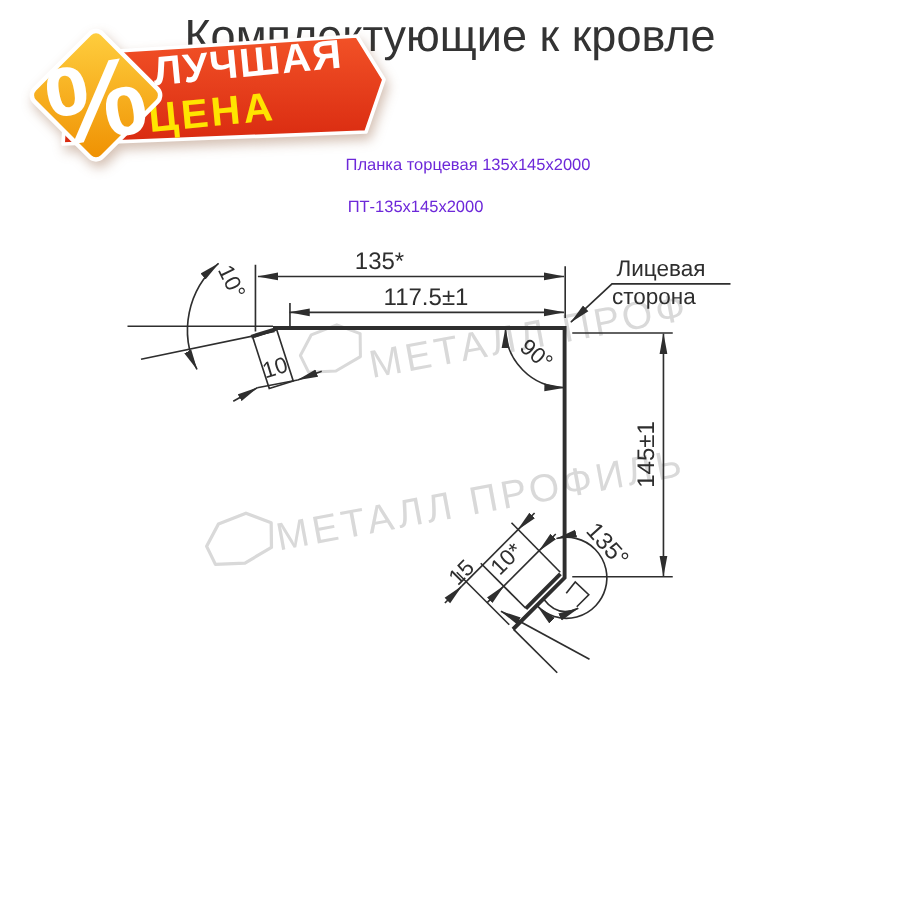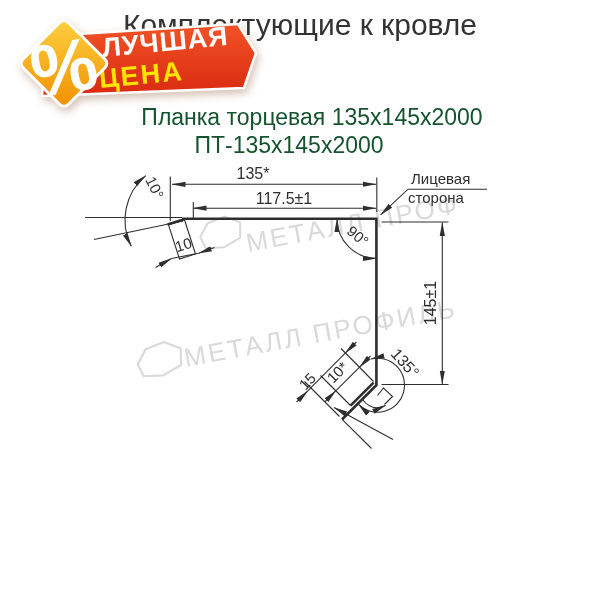--- a/index.html
+++ b/index.html
@@ -1,22 +1,22 @@
 <!DOCTYPE html>
 <html><head>
 <meta charset="utf-8">
 <style>
   html,body{margin:0;padding:0;background:#fff;}
   .page{position:relative;width:600px;height:600px;background:#ffffff;overflow:hidden;
         font-family:"Liberation Sans",sans-serif;}
   .title{position:absolute;top:8px;left:0;width:600px;text-align:center;
          font-size:30px;color:#333;white-space:nowrap;}
-  .sub{position:absolute;transform:translateX(-50%);font-size:23px;color:#14532d;white-space:nowrap;}
+  .sub{position:absolute;transform:translateX(-50%);font-size:11px;color:#6d28d9;white-space:nowrap;}
   .sub1{left:312px;top:104px;}
-  .sub2{left:289px;top:132px;}
+  .sub2{left:277px;top:132px;}
   .drawing{position:absolute;left:0;top:0;}
   .badge{position:absolute;left:10px;top:5px;overflow:visible;
          filter:drop-shadow(2px 4px 4px rgba(120,60,20,.32));}
   .thin{stroke:#2e2e2e;stroke-width:1.1;fill:none;}
   .thick{stroke:#2e2e2e;stroke-width:2.6;fill:none;stroke-linejoin:miter;}
   .dimtxt{font-family:"Liberation Sans",sans-serif;font-size:15px;fill:#2e2e2e;}
   .dimtxt16{font-family:"Liberation Sans",sans-serif;font-size:16px;fill:#2e2e2e;}
   .wmtxt{font-family:"Liberation Sans",sans-serif;font-size:26px;letter-spacing:2.5px;fill:#d9d9d9;}
   .wmlogo{stroke:#d9d9d9;stroke-width:2;fill:none;stroke-linejoin:round;}
   .btxt{font-family:"Liberation Sans",sans-serif;font-weight:bold;}

